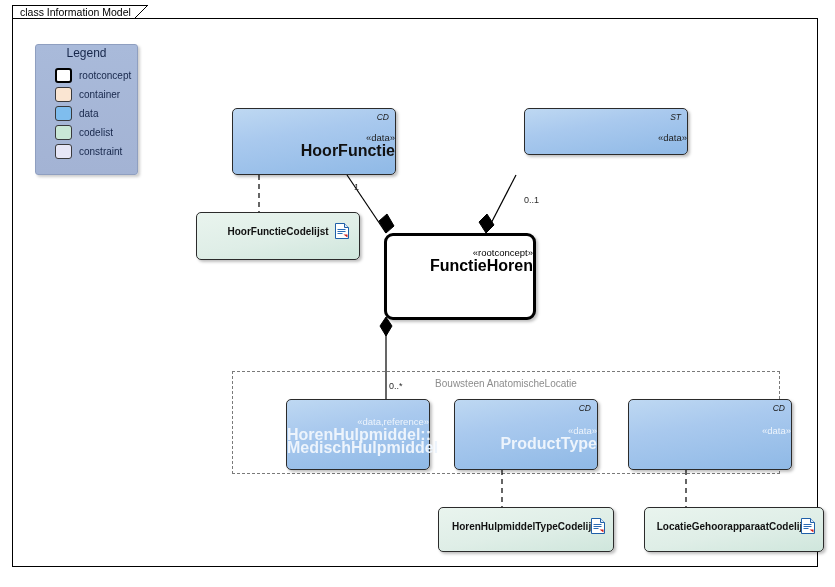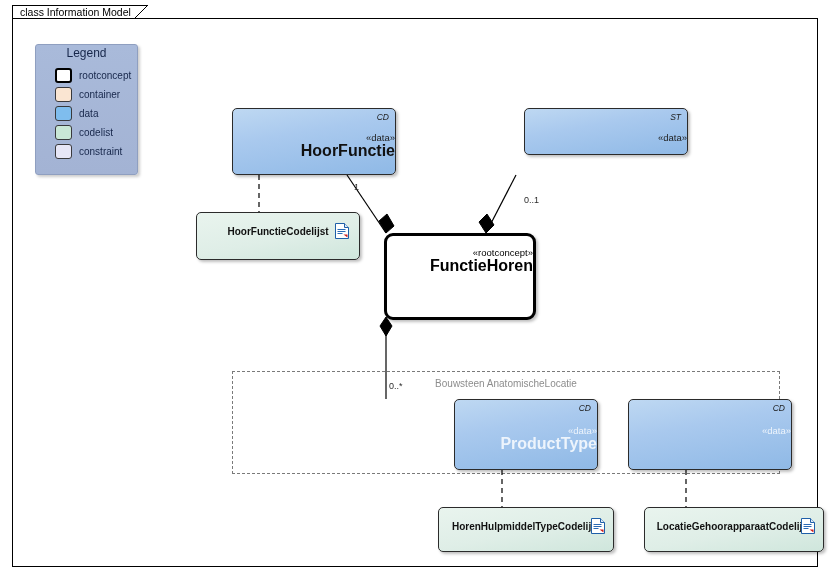--- a/index.html
+++ b/index.html
@@ -306,20 +306,27 @@
         <path d="M0.5,0.5 L9.5,0.5 L13.5,4.5 L13.5,15.5 L0.5,15.5 Z" fill="#ffffff" stroke="#1f5fa8" stroke-width="1"></path>
         <path d="M9.5,0.5 L9.5,4.5 L13.5,4.5" fill="#dde9f6" stroke="#1f5fa8" stroke-width="1"></path>
         <rect x="2.5" y="6" width="8" height="1" fill="#2a6ab5"></rect>
         <rect x="2.5" y="8" width="8" height="1" fill="#2a6ab5"></rect>
         <rect x="2.5" y="10" width="5" height="1" fill="#2a6ab5"></rect>
         <path d="M8.5,11.5 L12.5,11.5 L12.5,14.5 Z" fill="#cf2020"></path>
       </svg>
     </span>
   </div>
 
+  <div class="node node-data" style="left:262px; top:399px; width:144px; height:71px;">
+    <div class="node-inner ref-text" style="top:15px;">
+      <div class="stereo">«data,reference»</div>
+      <div class="nodename">HorenHulpmiddel::</div>
+      <div class="nodename">MedischHulpmiddel</div>
+    </div>
+  </div>
 
   <div class="node node-data" style="left:430px; top:399px; width:144px; height:71px;">
     <span class="corner-tag">CD</span>
     <div class="node-inner ref-text" style="top:24px;">
       <div class="stereo">«data»</div>
       <div class="nodename">ProductType</div>
     </div>
   </div>
 
   <div class="node node-data" style="left:604px; top:399px; width:164px; height:71px;">

